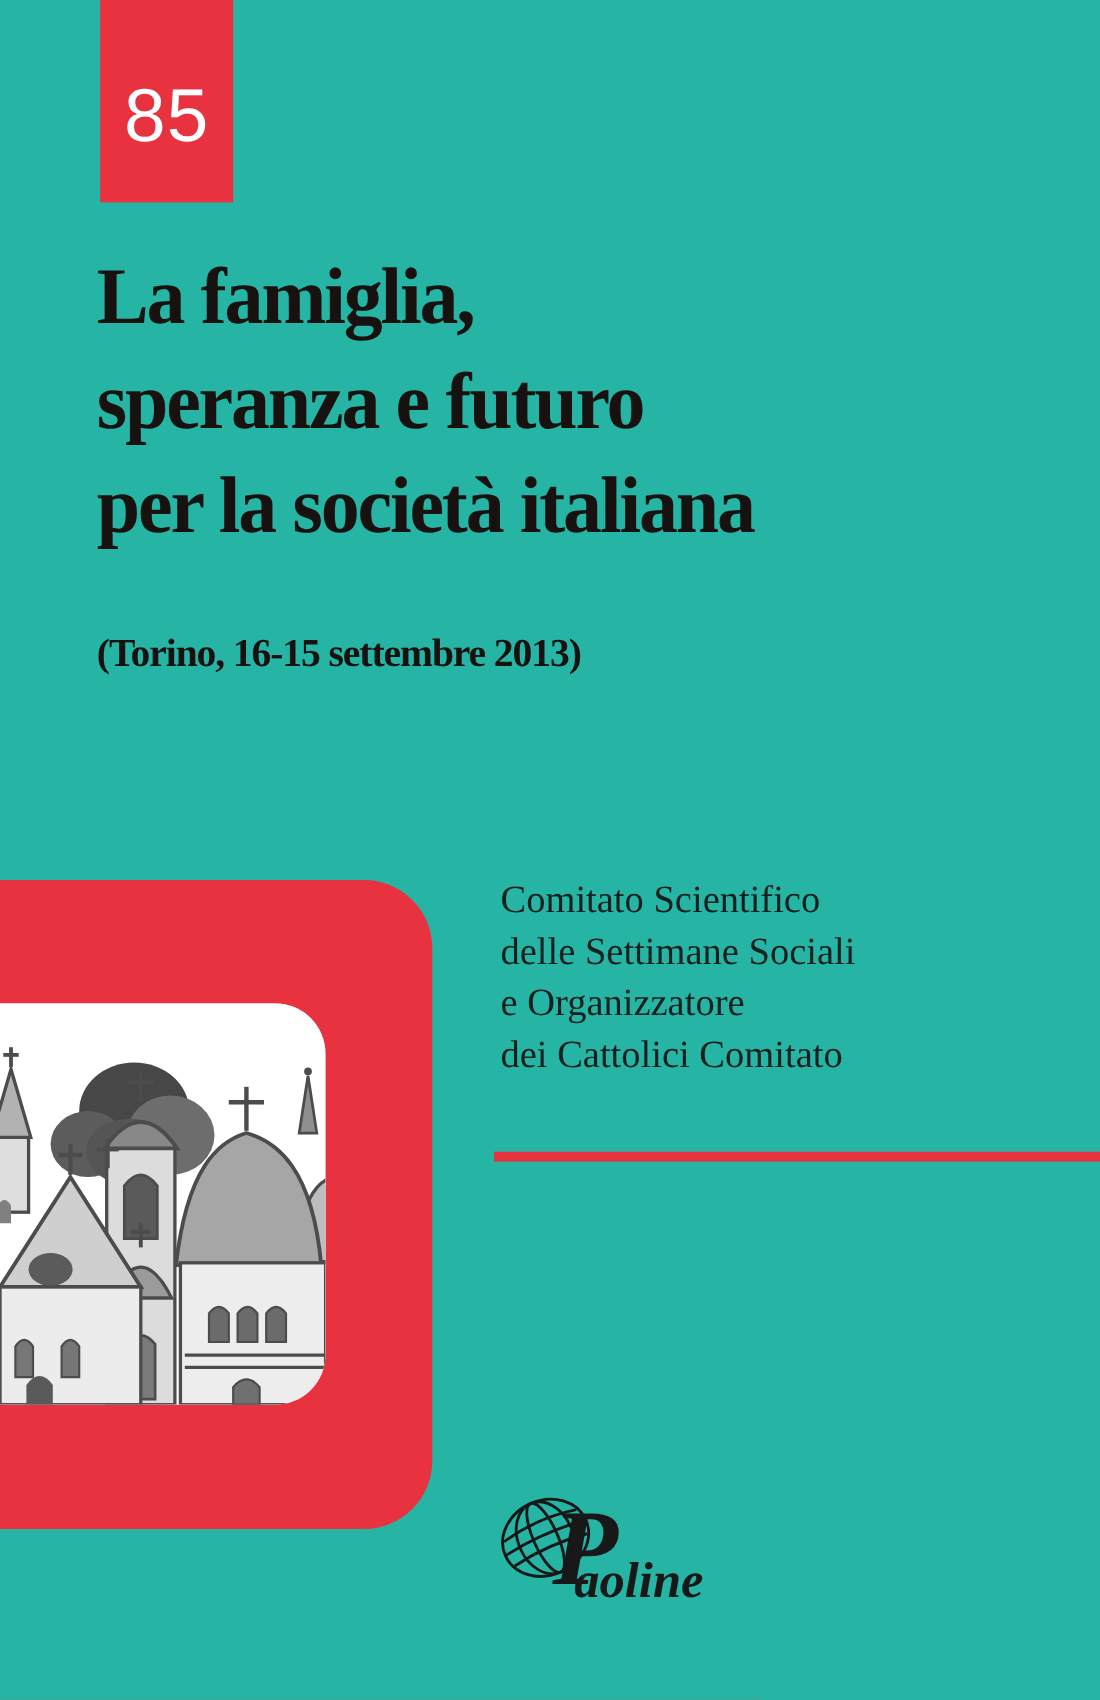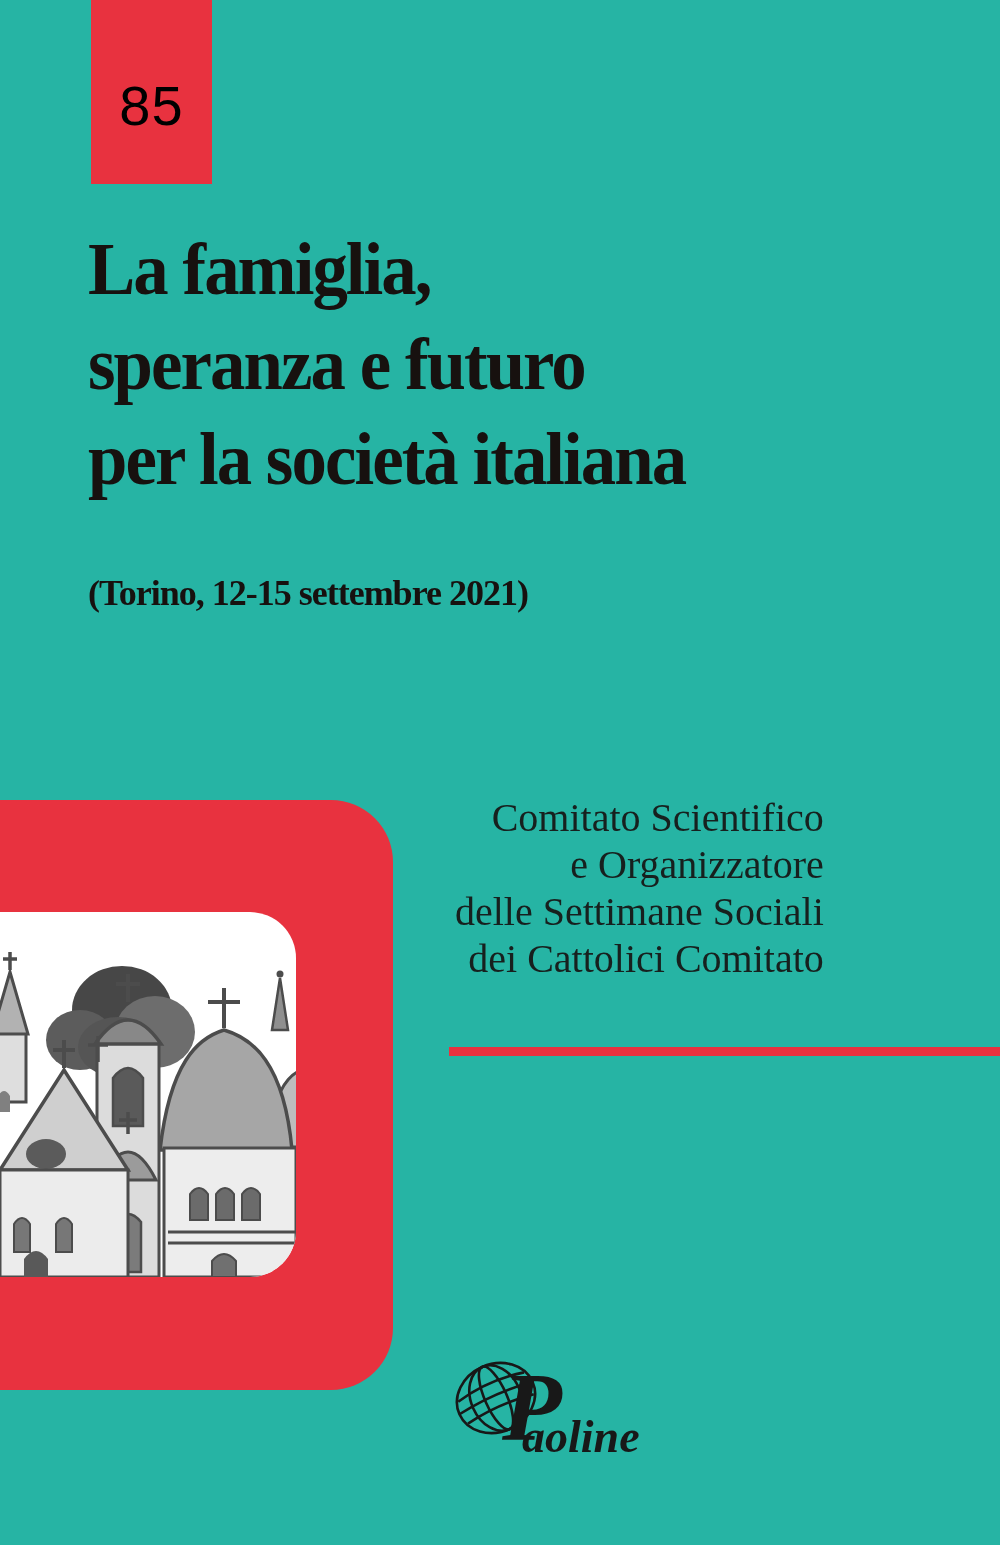--- a/index.html
+++ b/index.html
@@ -17,42 +17,41 @@
   }
   
   .series-tab{
     position:absolute;left:91px;top:0;width:121px;height:184px;
     background:var(--accent_red);
     display:flex;align-items:center;justify-content:center;
     padding-top:26px;
   }
   .series-number{
     font-family:"Liberation Sans", sans-serif;
-    font-size:56px;color:#000000;letter-spacing:1px;
+    font-size:68px;color:#ffffff;letter-spacing:1px;
   }
   
   .book-title{
     position:absolute;left:88px;top:222px;
     font-weight:bold;font-size:73px;line-height:95px;
     letter-spacing:-2px;color:var(--text);
     transform:scaleX(0.97);transform-origin:left top;
     white-space:nowrap;
   }
   
   .book-subtitle{
     position:absolute;left:88px;top:568px;
     font-weight:bold;font-size:36px;line-height:50px;
     letter-spacing:-1px;color:var(--text);white-space:nowrap;
   }
   
   .author-block{
     position:absolute;left:455px;top:794px;
-    font-size:40px;line-height:47px;color:#17201e;
+    font-size:35px;line-height:47px;color:#17201e;
     white-space:nowrap;
-    text-align:right;
   }
   
   .red-panel{
     position:absolute;left:0;top:800px;width:393px;height:590px;
     background:var(--accent_red);
     border-radius:0 62px 62px 0;
   }
   .white-panel{
     position:absolute;left:0;top:112px;width:296px;height:365px;
     background:var(--panel_white);
@@ -88,27 +87,27 @@
     <span class="series-number">85</span>
   </div>
 
   <div class="book-title">
     <div>La famiglia,</div>
     <div>speranza e futuro</div>
     <div>per la società italiana</div>
   </div>
 
   <div class="book-subtitle">
-    <div>(Torino, 12-15 settembre 2021)</div>
+    <div>(Torino, 16-15 settembre 2013)</div>
   </div>
 
   <div class="author-block">
     <div>Comitato Scientifico</div>
+    <div>delle Settimane Sociali</div>
     <div>e Organizzatore</div>
-    <div>delle Settimane Sociali</div>
     <div>dei Cattolici Comitato</div>
   </div>
 
   <div class="red-panel">
     <div class="white-panel">
       <svg viewBox="0 0 296 365" xmlns="http://www.w3.org/2000/svg">
 
         <ellipse cx="122" cy="98" rx="50" ry="44" fill="#474747"></ellipse>
         <ellipse cx="80" cy="128" rx="34" ry="30" fill="#5c5c5c"></ellipse>
         <ellipse cx="155" cy="120" rx="40" ry="36" fill="#6d6d6d"></ellipse>

